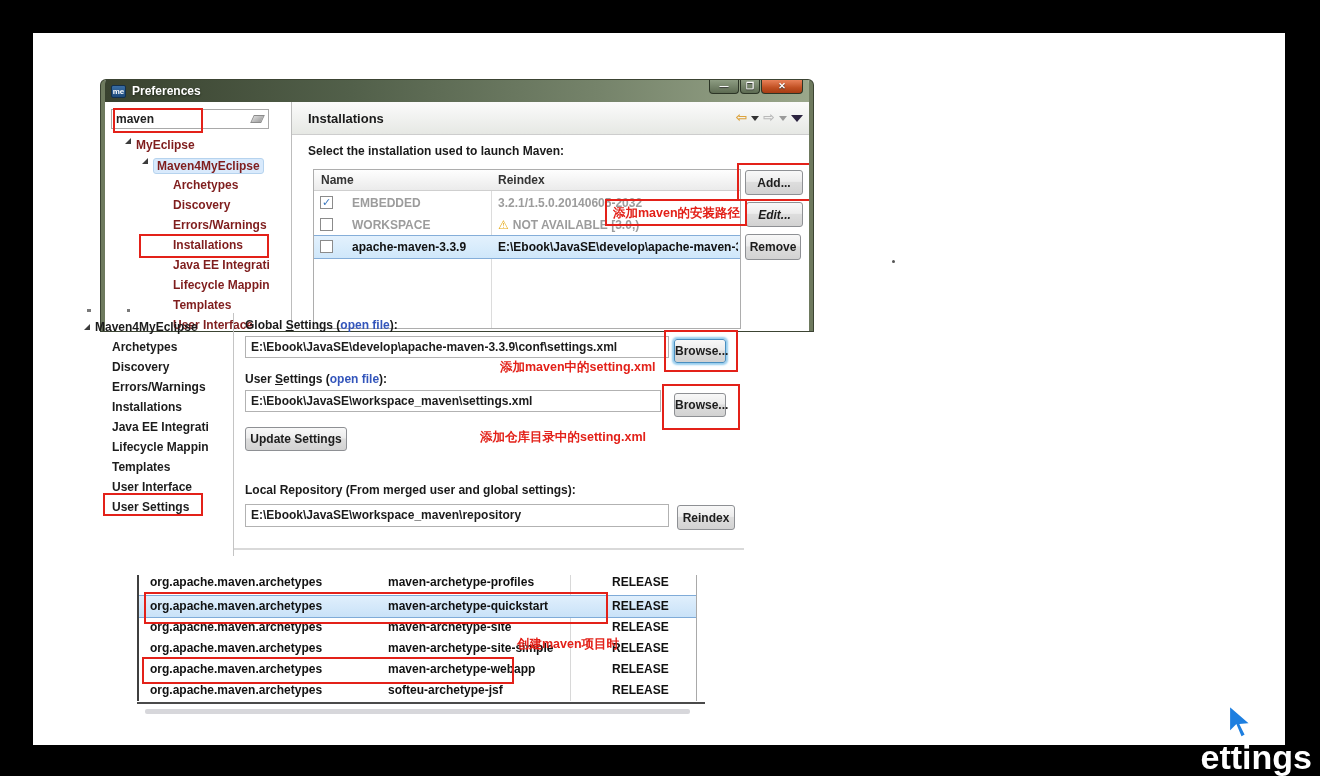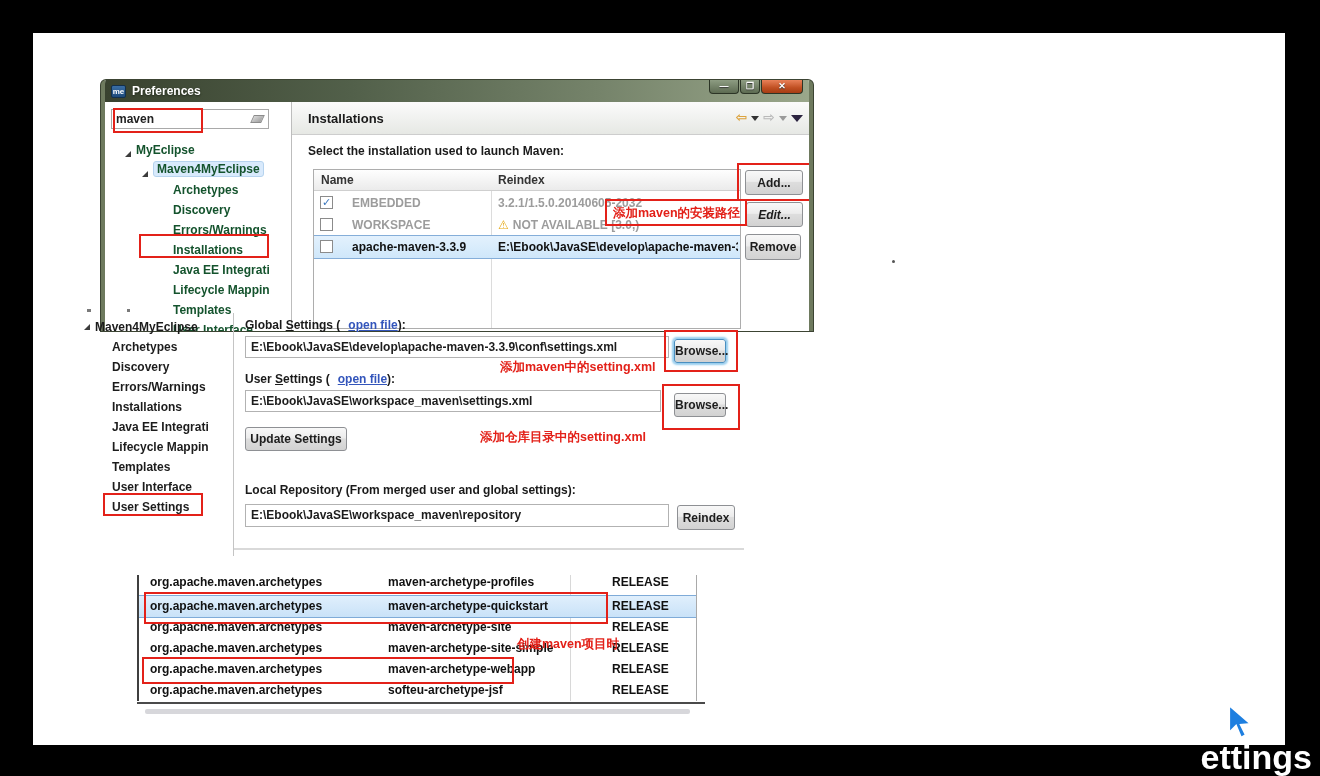--- a/index.html
+++ b/index.html
@@ -26,22 +26,22 @@
   .glyph { color:#fff; font:bold 9px "Liberation Sans",sans-serif; line-height:9px; text-shadow:0 1px 1px #333; }
   .winbody { position:relative; height:229px; background:#fff; }
 
   .treepanel { position:absolute; left:0; top:0; width:186px; height:229px; overflow:hidden; }
   .searchbox { position:absolute; left:6px; top:7px; width:158px; height:20px; background:#fff;
                border:1px solid #a9a9a9; }
   .searchbox input { position:absolute; left:4px; top:1px; width:130px; height:16px; border:none; outline:none;
                font:bold 12px "Liberation Sans",sans-serif; color:#222; background:transparent; }
   .eraser { position:absolute; right:5px; top:5px; width:11px; height:8px;
             background:linear-gradient(135deg,#d8d8d8,#9f9f9f); transform:skewX(-25deg); border:1px solid #8c8c8c; }
-  .trow { position:absolute; height:19px; display:flex; align-items:flex-end; white-space:nowrap;
-          font:bold 12px "Liberation Sans",sans-serif; color:#14532d; }
+  .trow { position:absolute; height:19px; display:flex; align-items:flex-start; white-space:nowrap;
+          font:bold 12px "Liberation Sans",sans-serif; color:#7f1d1d; }
   .texp { width:0; height:0; border-bottom:6px solid #3c3c3c; border-left:6px solid transparent; margin-right:5px; }
   .tpill { background:#d9eafc; border:1px solid #b6d3ee; border-radius:3px; padding:0 3px; }
 
   .redbox { position:absolute; border:2px solid #e32119; background:transparent; }
   .redtext { position:absolute; color:#e32119; font:bold 12.5px "Liberation Sans",sans-serif; white-space:nowrap; }
 
   .vdivider { position:absolute; left:186px; top:0; width:1px; height:229px; background:#bdbdbd; }
 
   .rightpanel { position:absolute; left:187px; top:0; width:521px; height:229px; }
   .pheader { position:absolute; left:0; top:0; right:-521px; width:521px; height:33px;
@@ -76,21 +76,21 @@
           background:linear-gradient(#f8f8f8,#ececec 45%,#dddddd 50%,#d2d2d2);
           font:bold 12px "Liberation Sans",sans-serif; color:#1d1d1d; text-align:center; cursor:default; }
   .btn7.focusblue { border-color:#4a8fc0; box-shadow:0 0 2px 2px #96cdee; }
 
   
   .mrow { position:absolute; height:18px; display:flex; align-items:center; white-space:nowrap;
           font:bold 12px "Liberation Sans",sans-serif; color:#1c1c1c; }
   .midvline { position:absolute; left:233px; top:313px; width:1px; height:243px; background:#c4c4c4; }
   .flabel { position:absolute; font:bold 12px "Liberation Sans",sans-serif; color:#1a1a1a; white-space:nowrap; }
   .flabel .mn { text-decoration:underline; }
-  .flabel a { color:#3355bb; text-decoration:underline; cursor:pointer;padding-left:8px; }
+  .flabel a { color:#3355bb; cursor:pointer; }
   .tfield { position:absolute; height:22px; background:#fff; border:1px solid #b2b2b2;
             font:bold 12px/20px "Liberation Sans",sans-serif; color:#1c1c1c; padding-left:5px;
             white-space:nowrap; overflow:hidden; }
   .grayline { position:absolute; background:#d9d9d9; }
 
   
   .archtable { position:absolute; left:137px; top:575px; width:560px; height:126px;
                border-left:2px solid #3f3f3f; border-right:1px solid #a9a9a9; background:#fff; overflow:hidden; }
   .arow { position:absolute; left:0; width:100%; height:21px; font:bold 12px/21px "Liberation Sans",sans-serif; color:#111; white-space:nowrap; }
   .arow .g { position:absolute; left:11px; } .arow .a { position:absolute; left:249px; } .arow .v { position:absolute; left:473px; }

